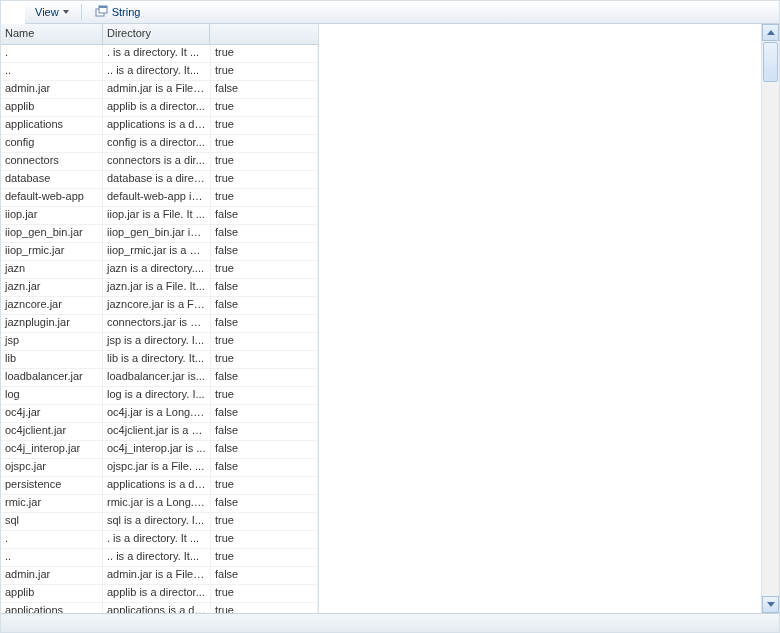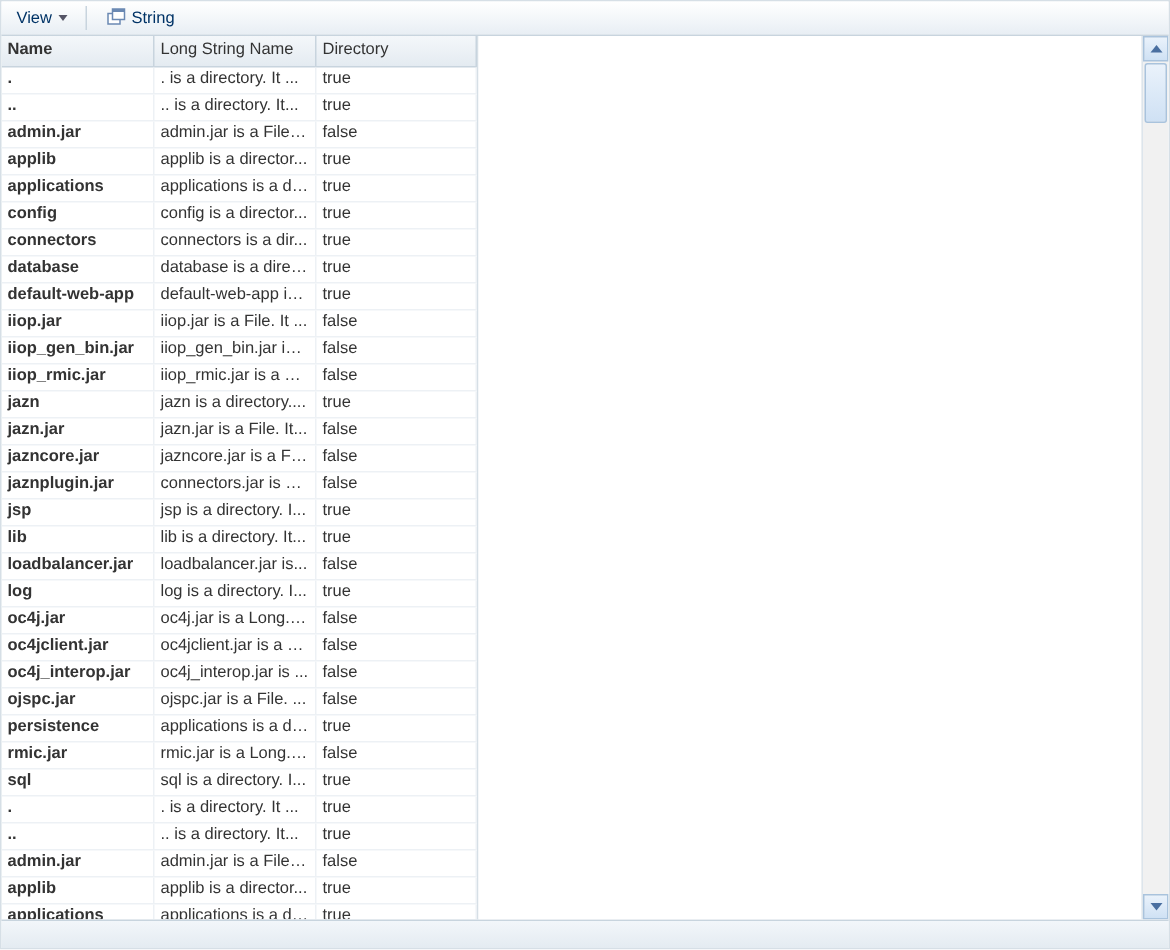--- a/index.html
+++ b/index.html
@@ -20,20 +20,21 @@
   background: #fff;
 }
 .toolbar {
   height: 22px;
   background: linear-gradient(#ffffff, #e8eef4);
   border-bottom: 1px solid #c8d4de;
   display: flex;
   align-items: center;
   padding: 0 4px;
   gap: 6px;
+  margin-left: 24px;
 }
 .view-btn {
   display: flex;
   align-items: center;
   gap: 4px;
   padding: 1px 6px;
   cursor: pointer;
   color: #003366;
 }
 .dropdown-arrow {
@@ -78,21 +79,21 @@
   height: 20px;
 }
 .th {
   border-right: 1px solid #c8d4de;
   padding: 3px 4px 2px 4px;
   box-sizing: border-box;
   color: #333;
   white-space: nowrap;
   overflow: hidden;
 }
-.col-name { width: 102px; font-weight: bold; }
+.col-name { width: 102px; }
 .col-long { width: 108px; }
 .col-dir  { width: 107px; }
 .tbody {
   flex: 1;
   overflow: hidden;
 }
 .tr {
   display: flex;
   height: 17px;
   border-bottom: 1px solid #edf1f5;
@@ -176,21 +177,20 @@
         </svg>
       </span>
       <span>String</span>
     </div>
   </div>
 
   <div class="body-row">
     <div class="table-wrap">
       <div class="thead">
         <div class="th col-name">Name</div>
-        <div class="th col-long">Long String Name</div>
         <div class="th col-dir">Directory</div>
       </div>
       <div class="tbody" id="tbody">
           <div class="tr">
             <div class="td col-name">.</div>
             <div class="td col-long">. is a directory. It ...</div>
             <div class="td col-dir">true</div>
           </div>
           <div class="tr">
             <div class="td col-name">..</div>

